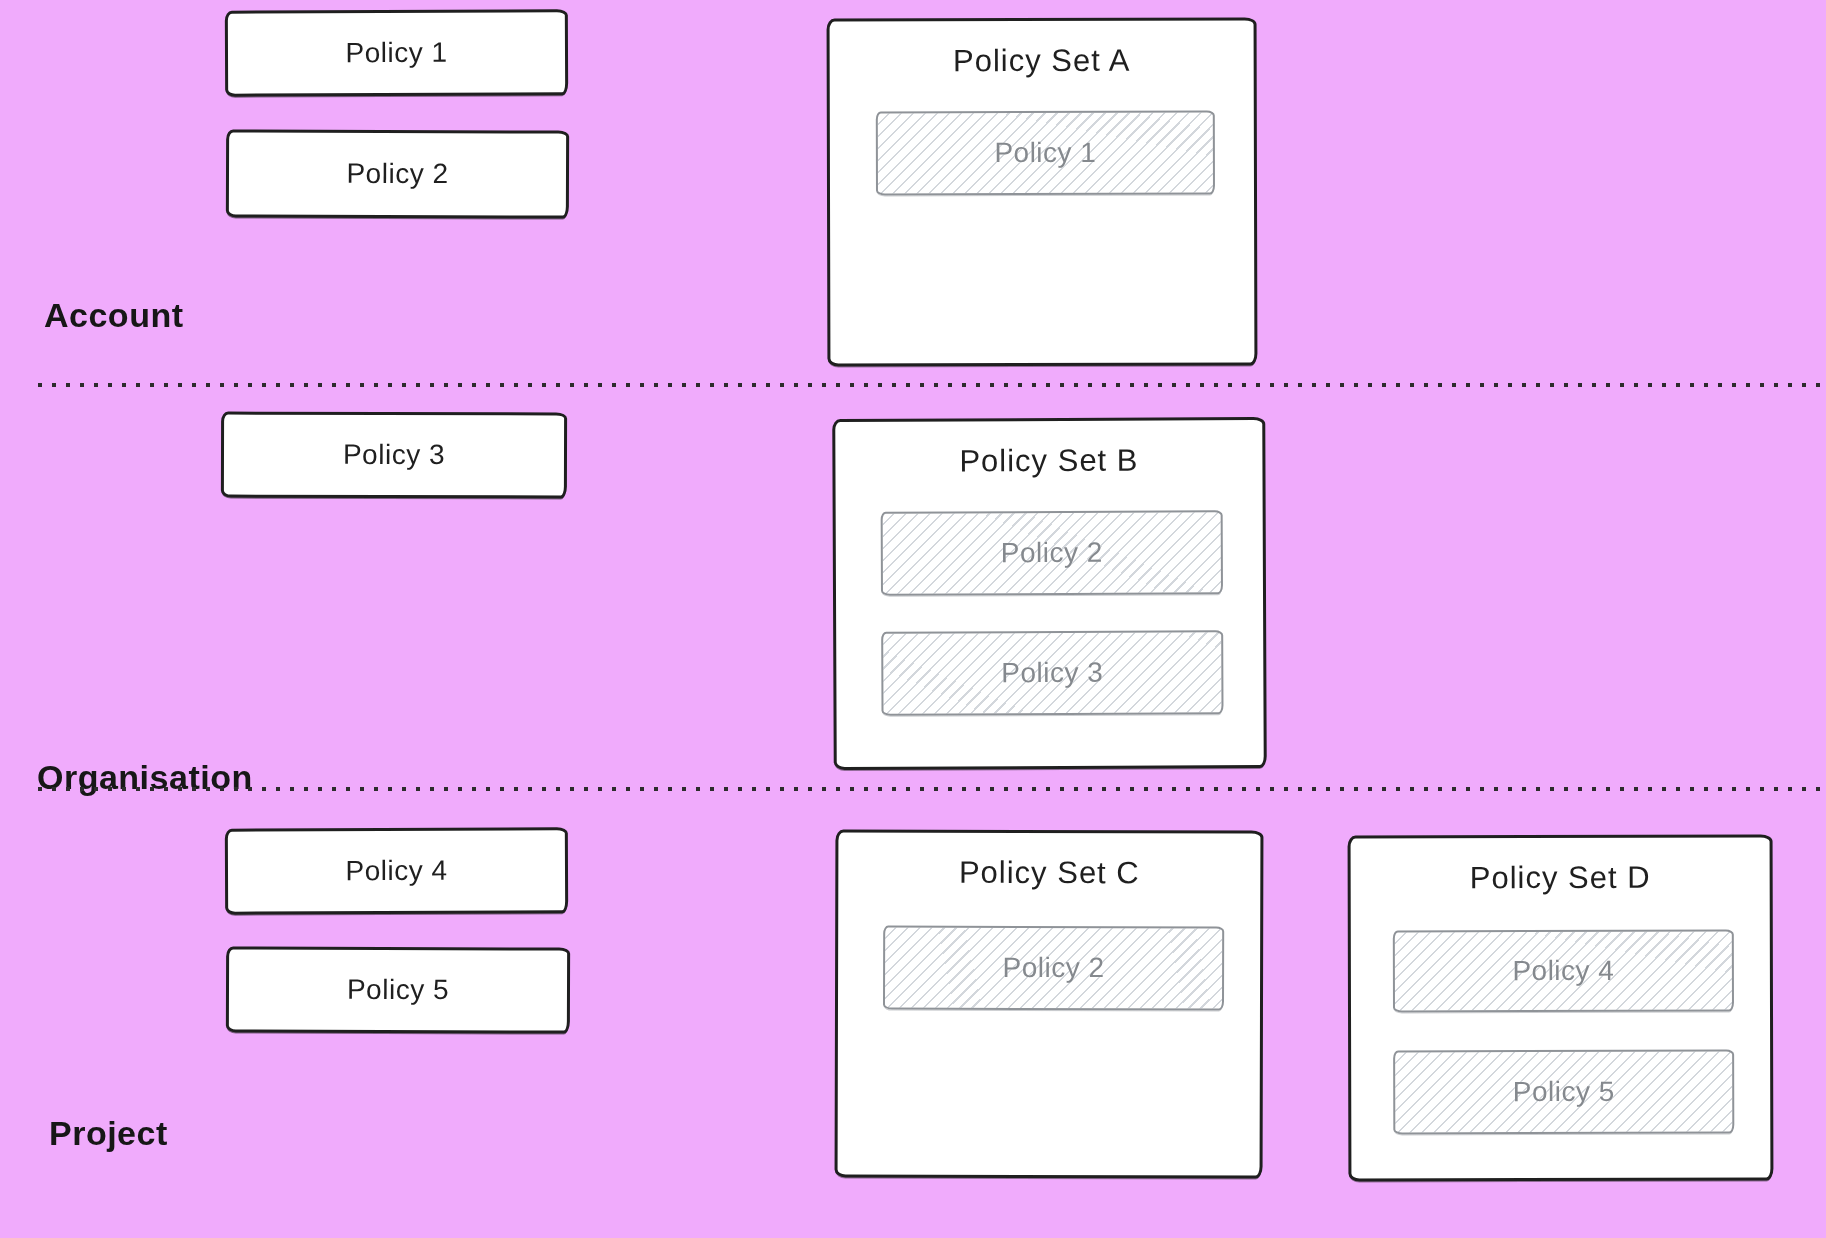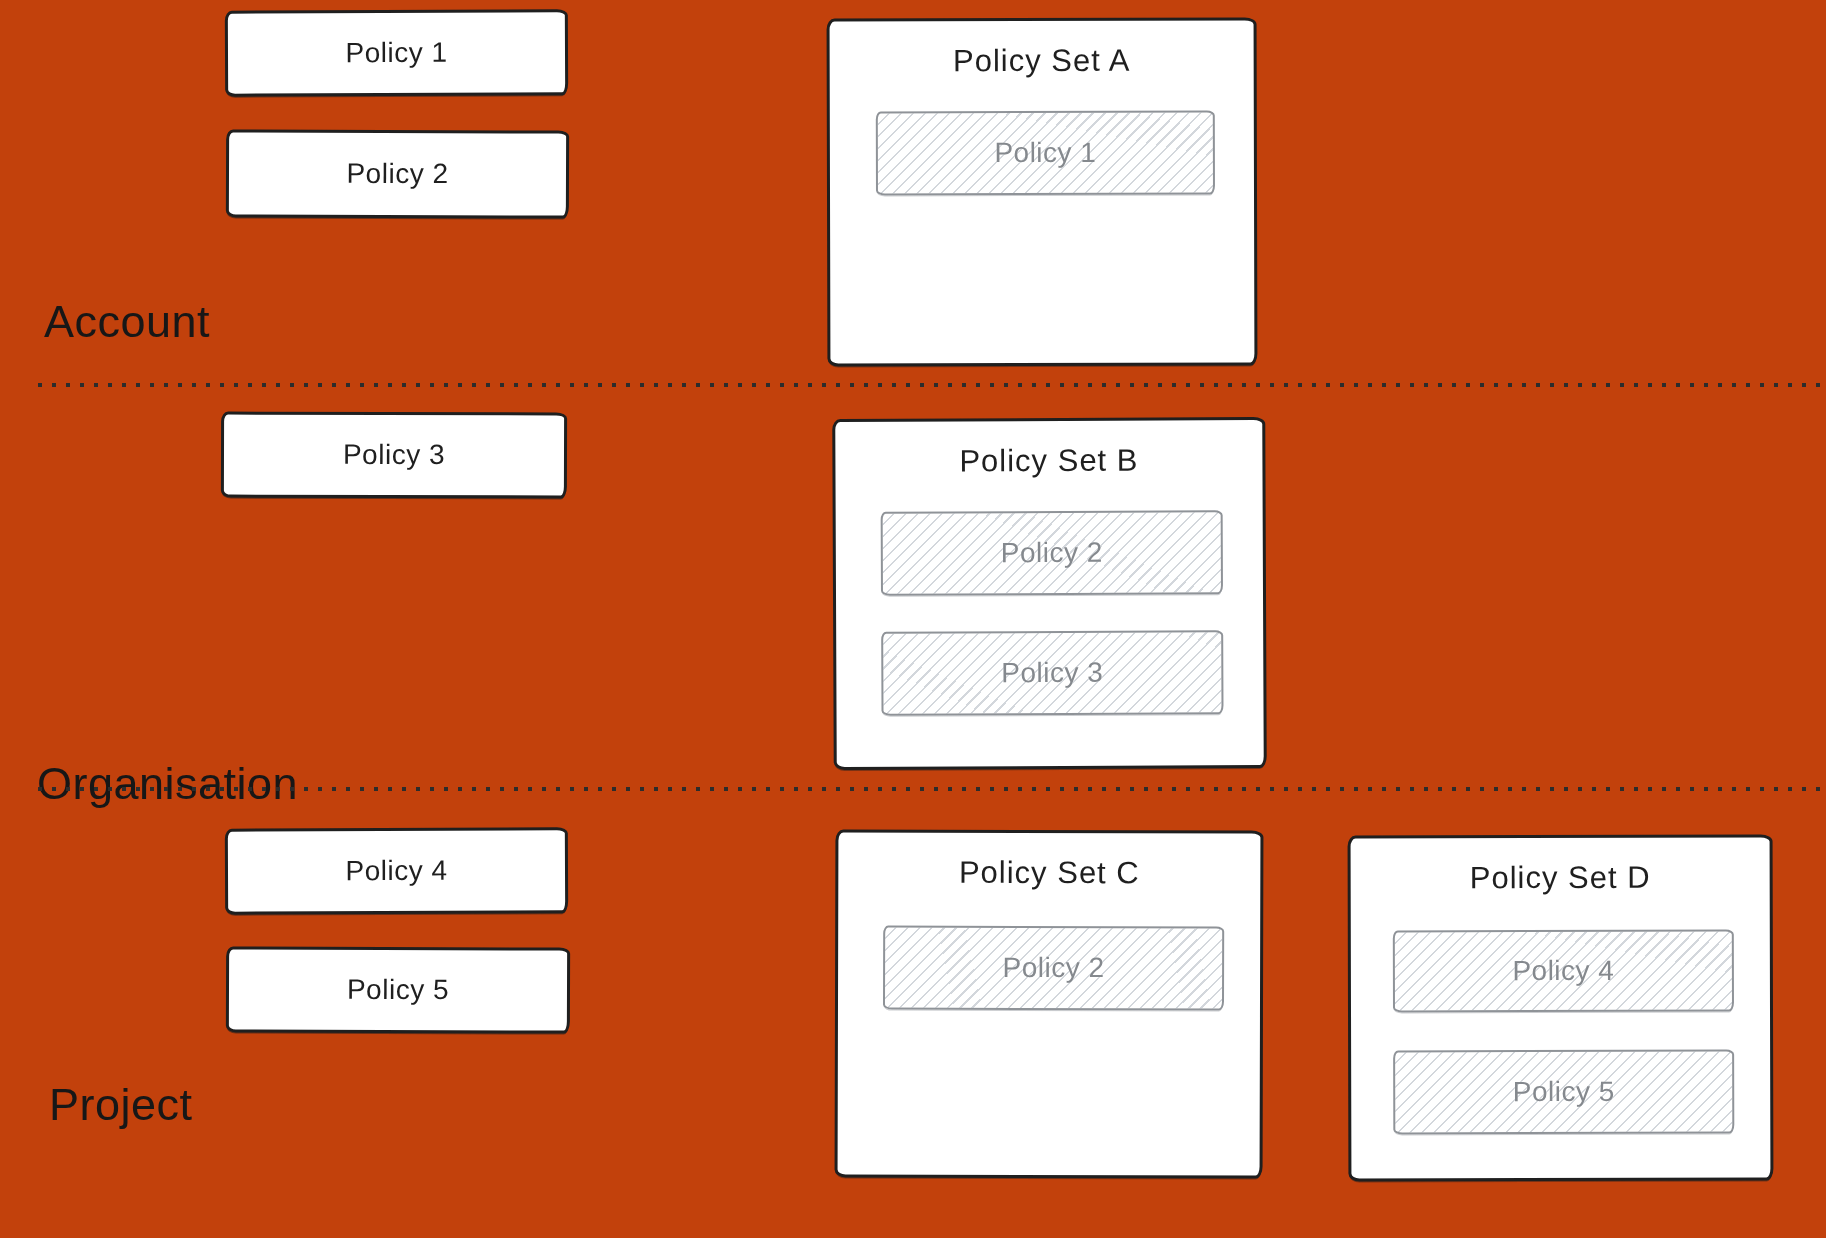--- a/index.html
+++ b/index.html
@@ -1,19 +1,19 @@
 <!DOCTYPE html>
 <html><head>
 <meta charset="utf-8">
 <style>
   html, body { margin:0; padding:0; background:#ffffff; }
   .canvas {
     position:relative;
     width:1826px; height:1238px;
-    background:#c2410c;
+    background:#f0abfc;
     font-family:"Liberation Sans", sans-serif;
     overflow:hidden;
     color:#1f1f1f;
   }
   
   .policy-box {
     position:absolute;
     background:#ffffff;
     border:3px solid #1f1f1f;
     border-radius:7px 11px 6px 10px / 10px 6px 12px 7px;
@@ -42,22 +42,22 @@
     border-radius:5px 8px 5px 9px / 8px 5px 9px 5px;
     box-shadow:0 2px 0 -1px rgba(140,144,150,.45);
     background:repeating-linear-gradient(135deg, #ffffff 0px, #ffffff 7px, #d3d7dc 7px, #d3d7dc 8.5px);
     display:flex; align-items:center; justify-content:center;
     font-size:28px; letter-spacing:.5px; color:#85898e;
     text-shadow:0 0 2px rgba(255,255,255,.9);
   }
   
   .section-label {
     position:absolute;
-    font-size:45px; letter-spacing:.5px;
-    font-weight:normal;
+    font-size:34px; letter-spacing:.5px;
+    font-weight:bold;
     color:#171717;
   }
   
   .divider {
     position:absolute;
     height:4px;
     background-image:repeating-linear-gradient(to right, #2c2c2c 0px, #2c2c2c 4px, transparent 4px, transparent 14px);
   }
   
   .r1 { transform:rotate(-0.25deg); }
@@ -125,15 +125,15 @@
   <div class="policy-set r3" style="left:1348px;top:835px;width:419px;height:340px;">
     <div class="policy-set-title">Policy Set D</div>
     <div class="hatched-box" style="left:42px;top:92px;width:337px;height:78px;">
       <span>Policy 4</span>
     </div>
     <div class="hatched-box" style="left:42px;top:212px;width:337px;height:80px;">
       <span>Policy 5</span>
     </div>
   </div>
 
-  <div class="section-label" style="left:49px;top:1079px;">Project</div>
+  <div class="section-label" style="left:49px;top:1114px;">Project</div>
 
 </div>
 
 </body></html>

